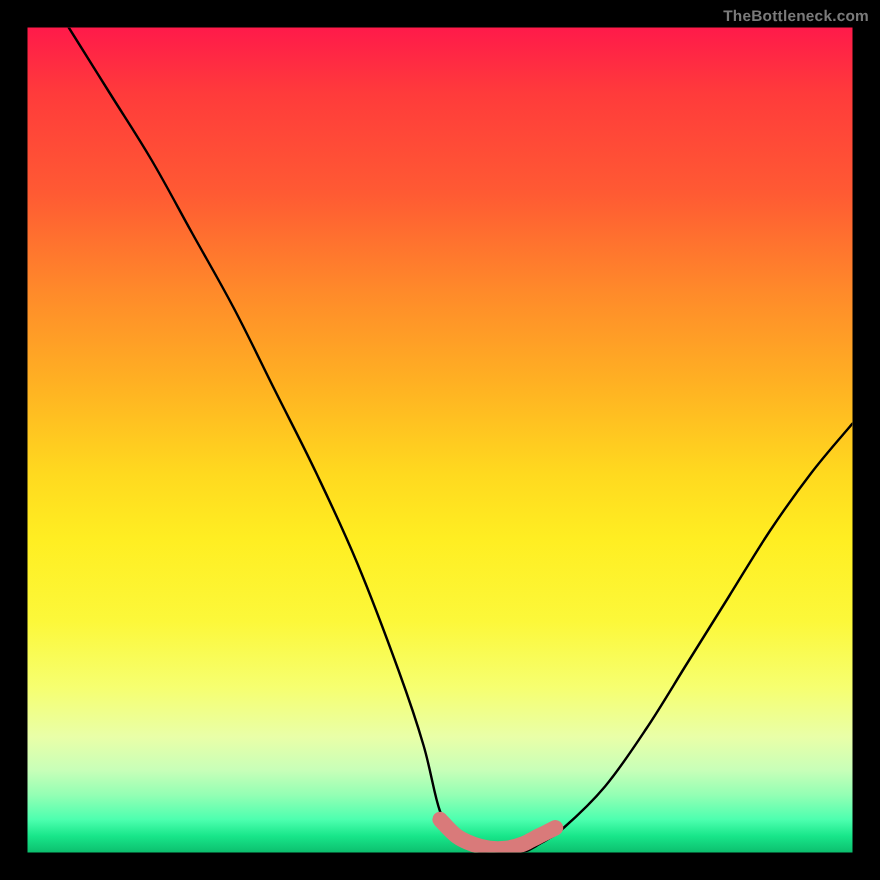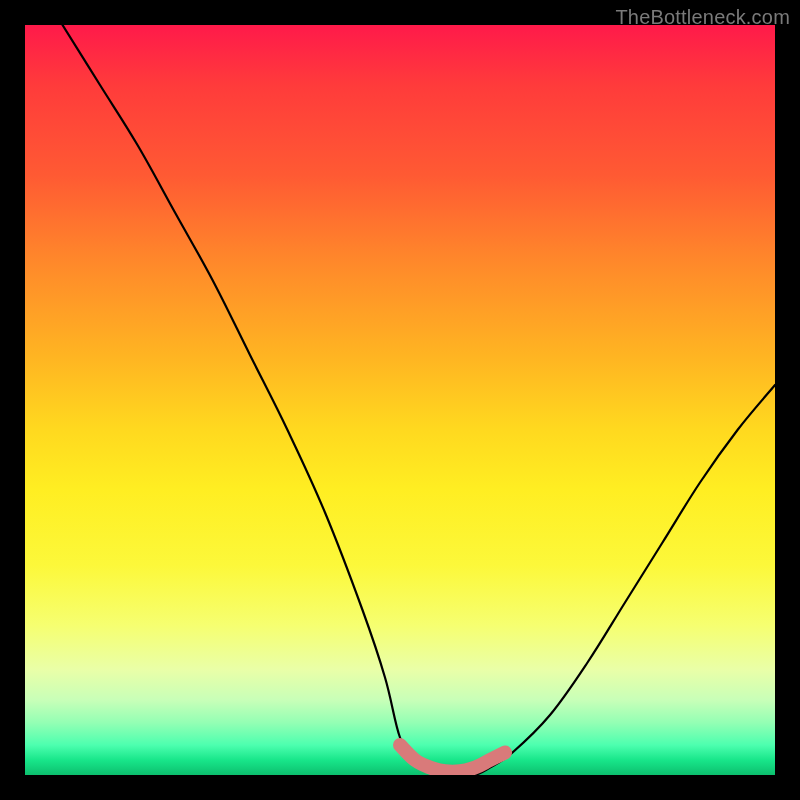--- a/index.html
+++ b/index.html
@@ -34,22 +34,22 @@
       #4dffaf 96%,
       #18e68a 98%,
       #0cbf6e 100%
     );
   }
   .watermark {
     position: absolute;
     top: 6px;
     right: 10px;
     color: #7a7a7a;
-    font-size: 20px;
-    font-weight: 400;
+    font-size: 14px;
+    font-weight: 700;
     letter-spacing: 0.2px;
     z-index: 10;
     margin-left: 19px;
   }
   svg.curve {
     position: absolute;
     left: 0;
     top: 0;
     width: 750px;
     height: 750px;

